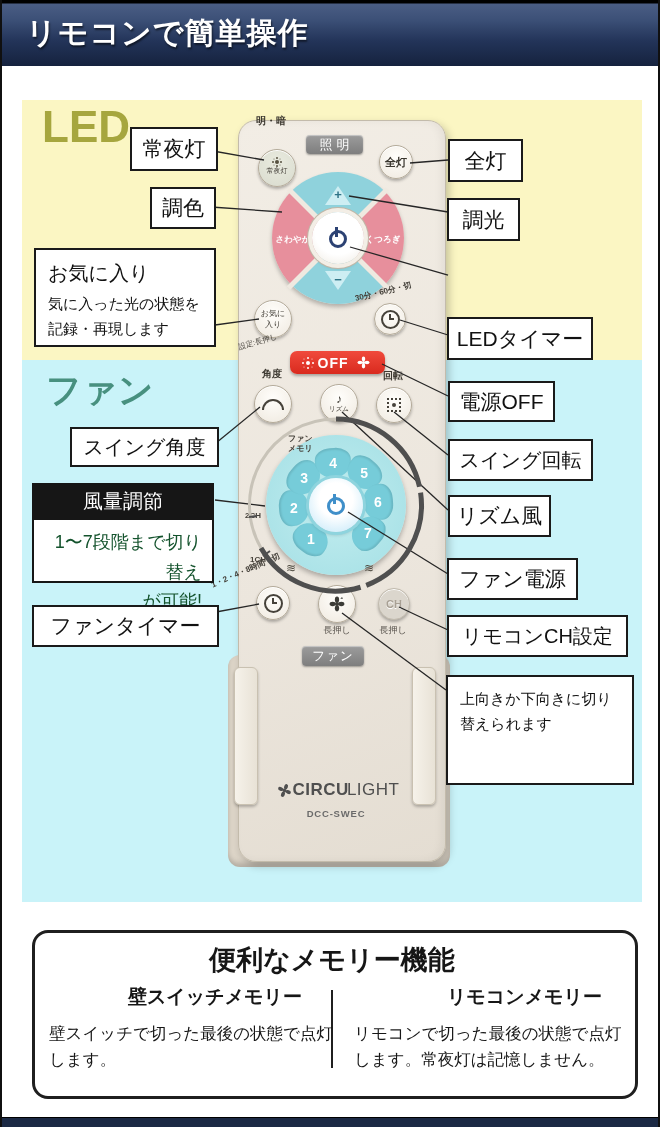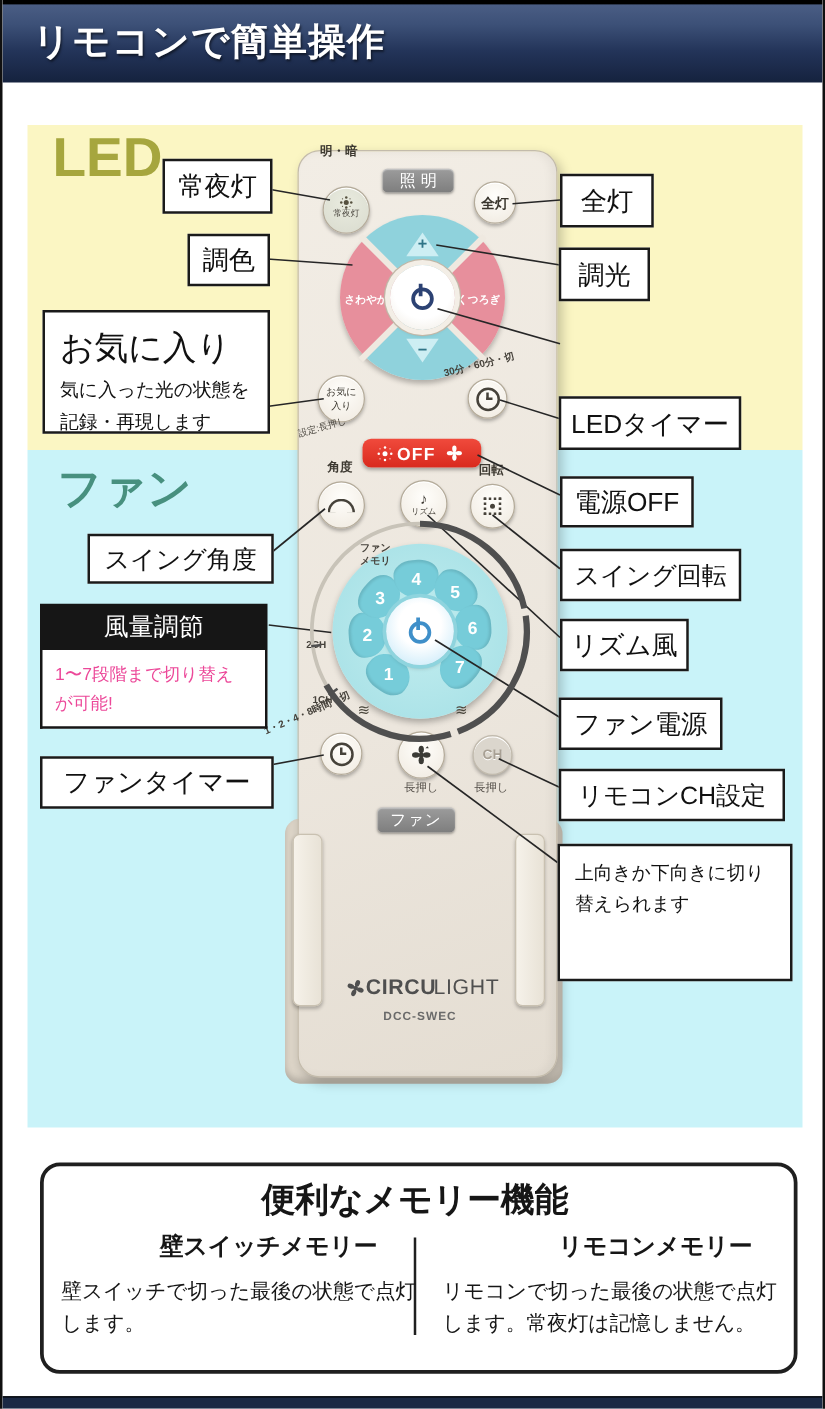--- a/index.html
+++ b/index.html
@@ -89,25 +89,25 @@
   .p6{left:358px;top:487px;transform:rotate(266deg);} .p6 span{transform:rotate(-266deg);}
   .p7{left:348px;top:518px;transform:rotate(311deg);} .p7 span{transform:rotate(-311deg);}
   .fan-pwr{position:absolute;left:307px;top:478px;width:54px;height:54px;border-radius:50%;z-index:5;
            background:radial-gradient(circle at 50% 40%,#ffffff 40%,#d9f0fb 75%,#bfe3f2);
            box-shadow:0 0 0 3px #8ed4de,0 2px 4px rgba(0,0,0,.3);
            display:flex;align-items:center;justify-content:center;}
   
   .co{position:absolute;background:#fff;border:2px solid #1a1a1a;z-index:6;
       display:flex;align-items:center;justify-content:center;font-size:21px;color:#111;}
   .co-block{position:absolute;background:#fff;border:2px solid #1a1a1a;z-index:6;box-sizing:border-box;padding:10px 12px;}
-  .co-block .co-title{font-size:27px;color:#111;margin-bottom:5px;}
+  .co-block .co-title{font-size:20px;color:#111;margin-bottom:5px;}
   .co-block .co-desc{font-size:15px;color:#111;line-height:1.65;}
   .bk-head{position:absolute;background:#161616;color:#fff;z-index:6;display:flex;align-items:center;justify-content:center;font-size:20px;}
   .bk-body{position:absolute;background:#fff;border:2px solid #161616;border-top:none;z-index:6;box-sizing:border-box;
-           padding:8px 10px;font-size:14px;line-height:1.65;color:#ec4899;}
+           padding:8px 10px;font-size:18px;line-height:1.65;color:#14532d;text-align:right;}
   
   .memory-box{position:absolute;left:30px;top:930px;width:600px;height:163px;background:#fff;
               border:3px solid #1f1f1f;border-radius:16px;z-index:2;}
   .memory-title{position:absolute;left:0;top:942px;width:660px;text-align:center;font-size:27px;font-weight:bold;color:#161616;z-index:3;}
   .mem-head{position:absolute;top:984px;font-size:19px;font-weight:bold;color:#161616;z-index:3;text-align:right;}
   .mem-divider{position:absolute;left:329px;top:990px;width:2px;height:78px;background:#1f1f1f;z-index:3;}
   .mem-body{position:absolute;top:1020px;font-size:16.5px;line-height:1.6;color:#161616;z-index:3;}
   .lines-svg{position:absolute;left:0;top:0;z-index:5;pointer-events:none;}
   .logo-row{display:flex;align-items:center;gap:1px;color:#4f4f4f;}
   .logo-row .b{font-weight:bold;font-size:17px;letter-spacing:.5px;}

